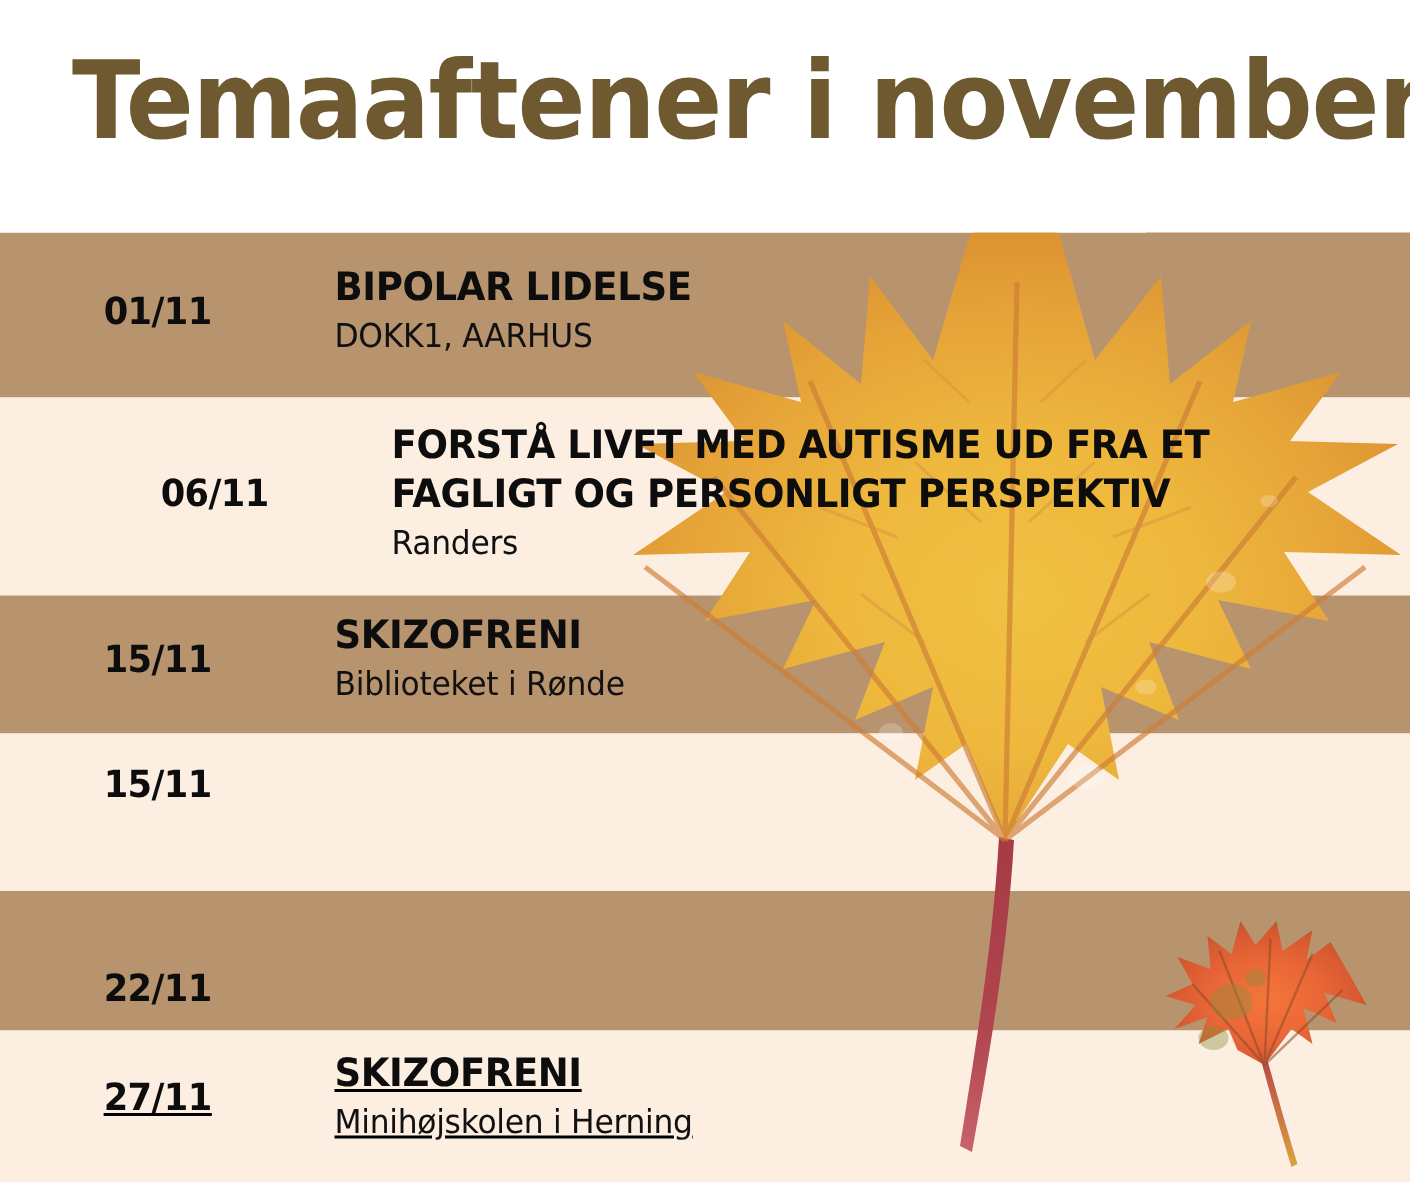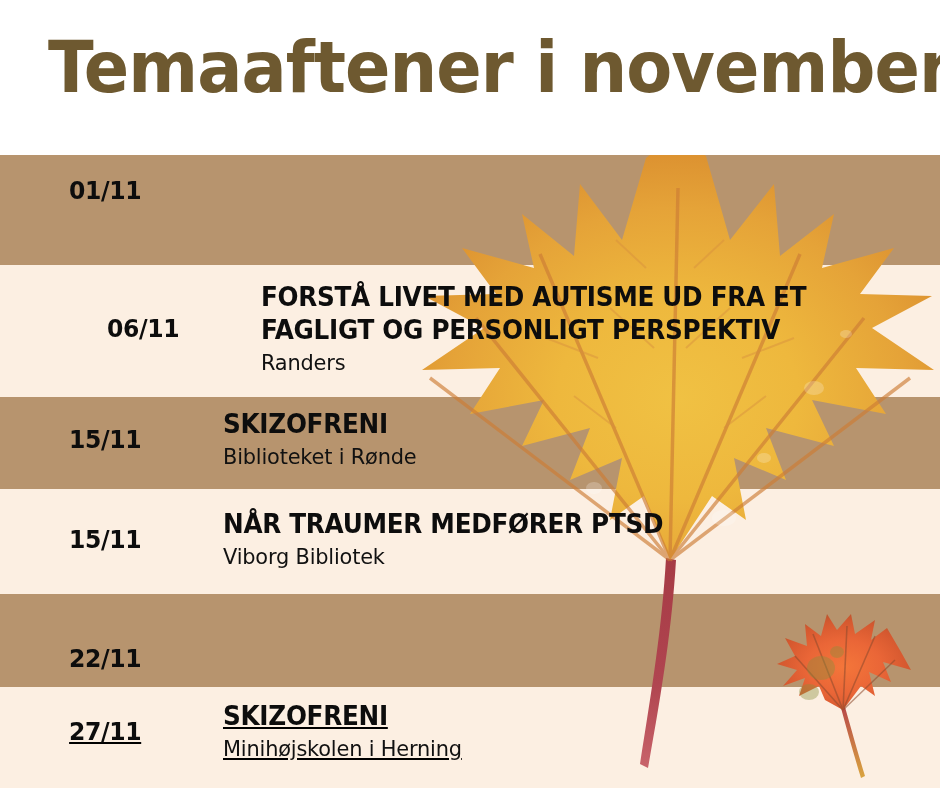--- a/index.html
+++ b/index.html
@@ -247,20 +247,24 @@
   </div>
 
   <div class="title-area">
     <div class="poster-title">Temaaftener i november</div>
   </div>
 
   <div class="rows">
 
     <div class="row" style="top:176px;">
       <div class="row-date">01/11</div>
+      <div class="row-body">
+        <div class="row-title">BIPOLAR LIDELSE</div>
+        <div class="row-venue">DOKK1, AARHUS</div>
+      </div>
     </div>
 
     <div class="row" style="top:281px;margin-left:38px;">
       <div class="row-date">06/11</div>
       <div class="row-body">
         <div class="row-title">FORSTÅ LIVET MED AUTISME UD FRA ET</div>
         <div class="row-title l2">FAGLIGT OG PERSONLIGT PERSPEKTIV</div>
         <div class="row-venue">Randers</div>
       </div>
     </div>
@@ -268,24 +272,20 @@
     <div class="row" style="top:408px;">
       <div class="row-date">15/11</div>
       <div class="row-body">
         <div class="row-title">SKIZOFRENI</div>
         <div class="row-venue">Biblioteket i Rønde</div>
       </div>
     </div>
 
     <div class="row" style="top:508px;">
       <div class="row-date">15/11</div>
-      <div class="row-body">
-        <div class="row-title">NÅR TRAUMER MEDFØRER PTSD</div>
-        <div class="row-venue">Viborg Bibliotek</div>
-      </div>
     </div>
 
     <div class="row" style="top:644px;">
       <div class="row-date">22/11</div>
     </div>
 
     <div class="row" style="top:700px;text-decoration:underline;">
       <div class="row-date">27/11</div>
       <div class="row-body">
         <div class="row-title">SKIZOFRENI</div>

